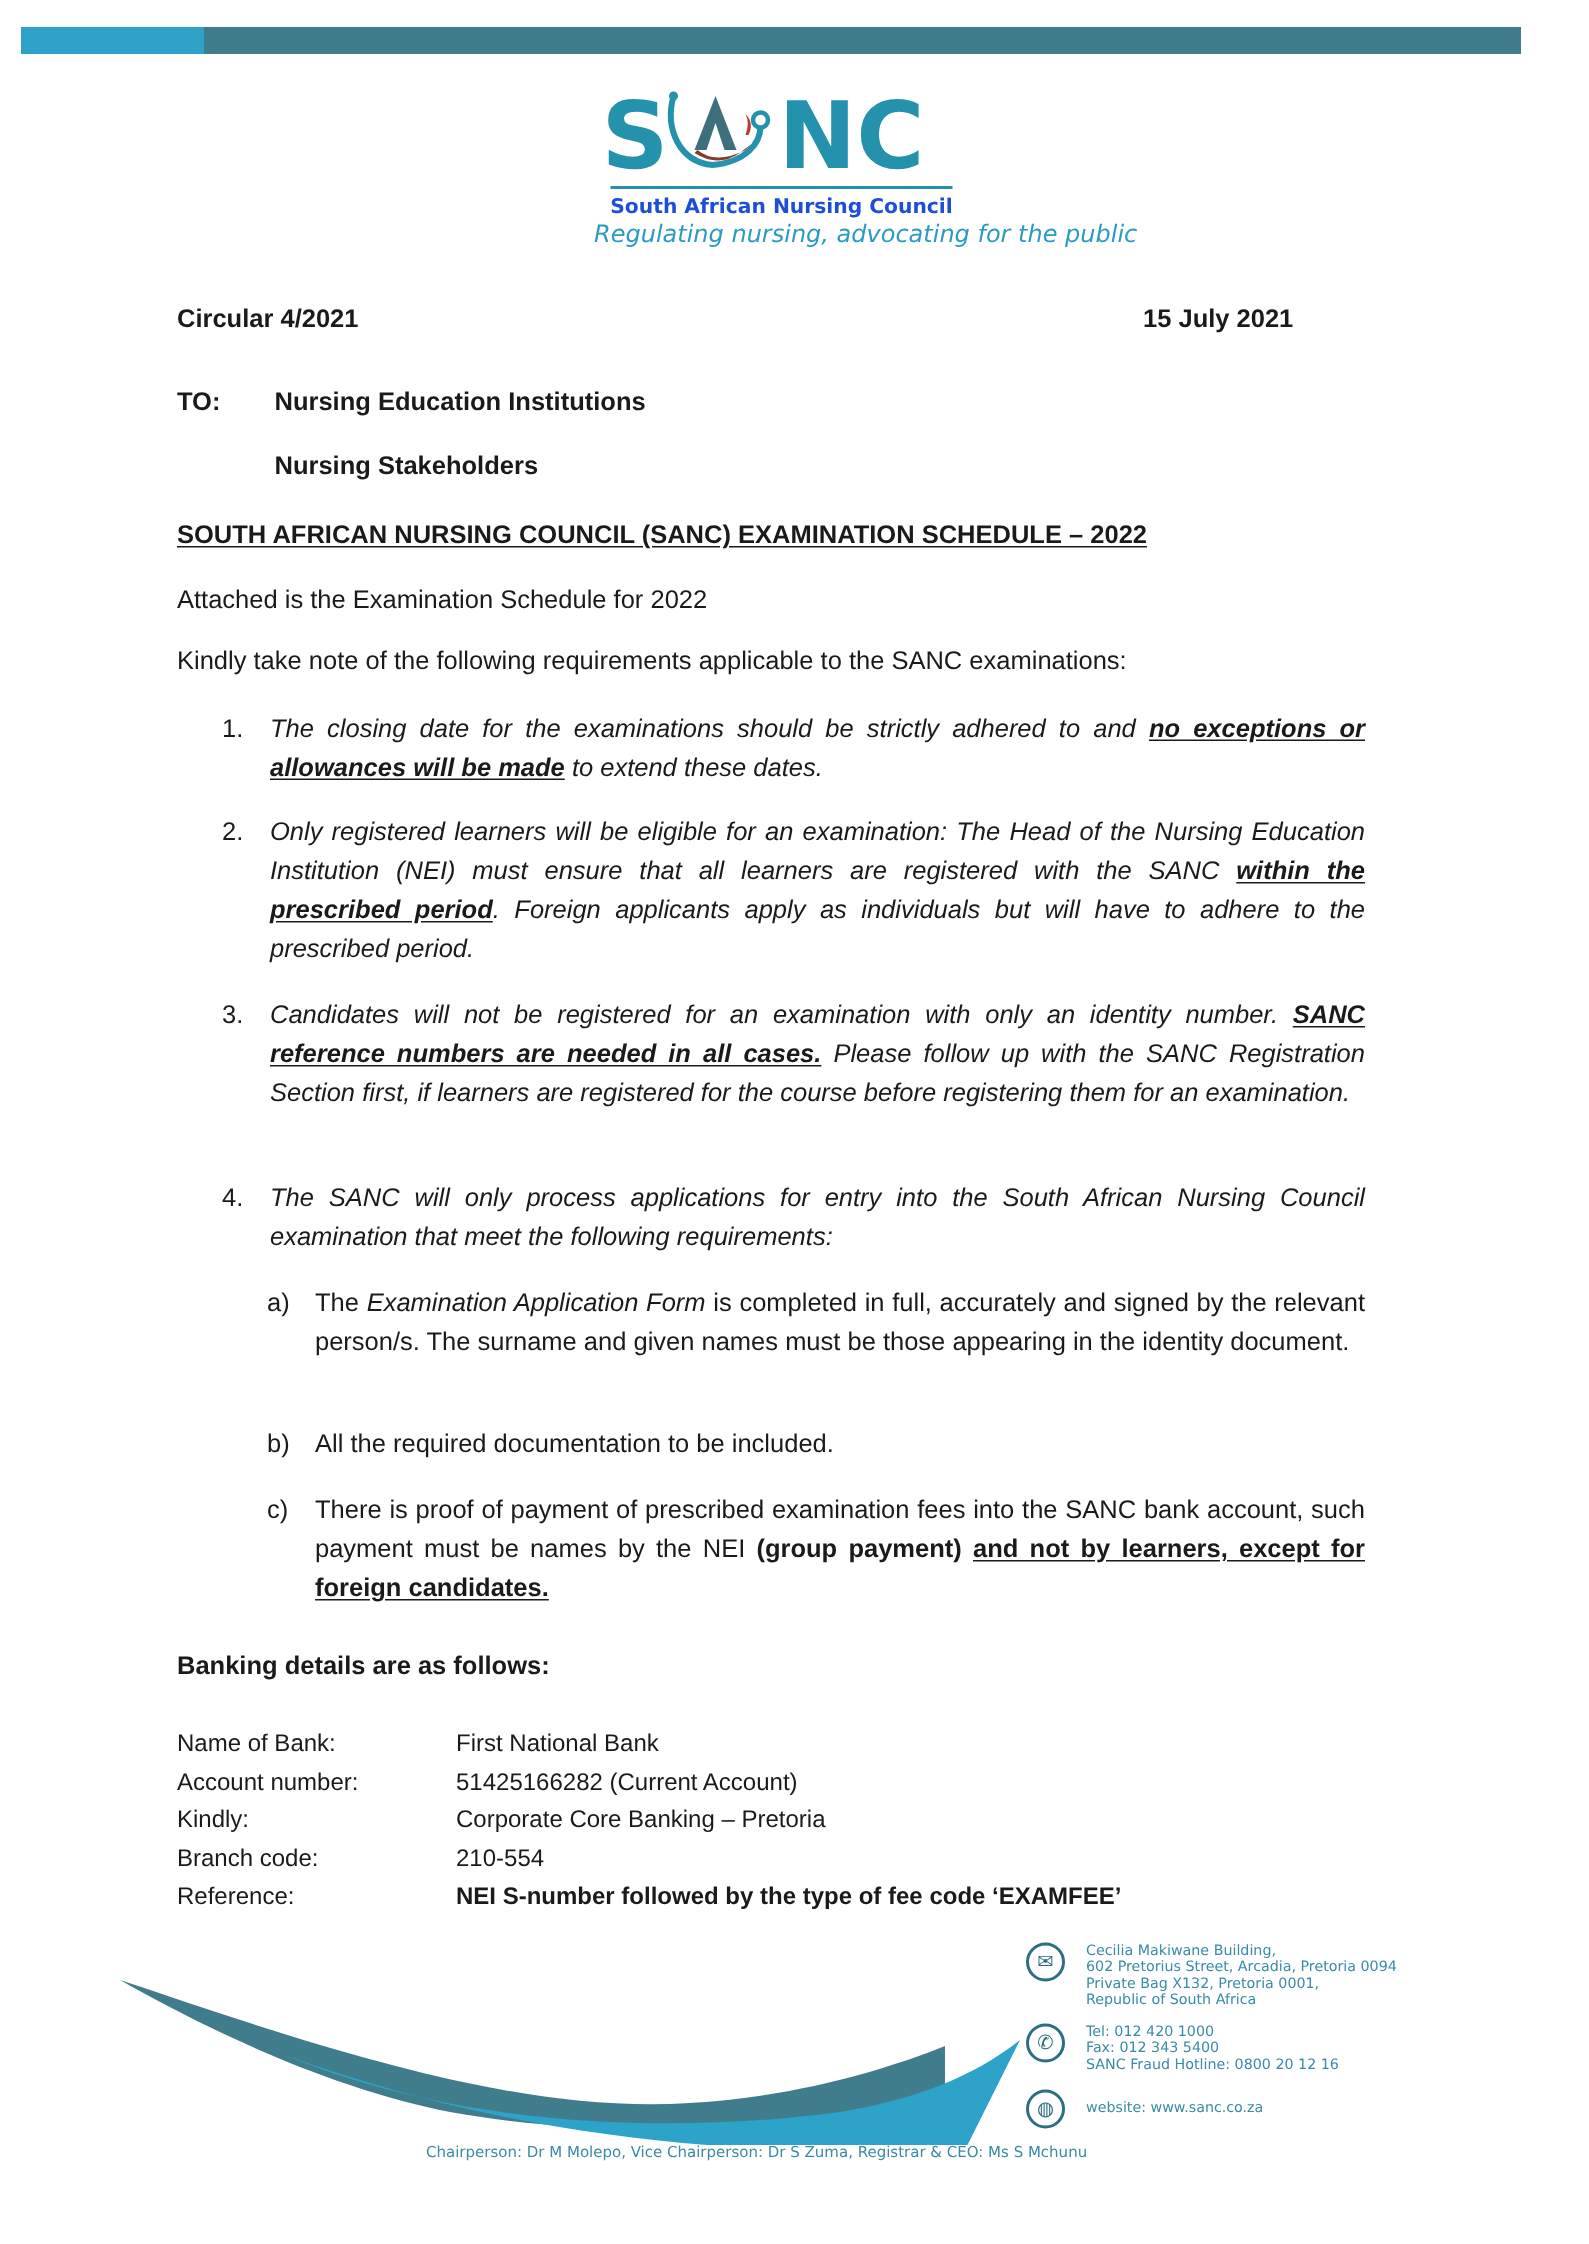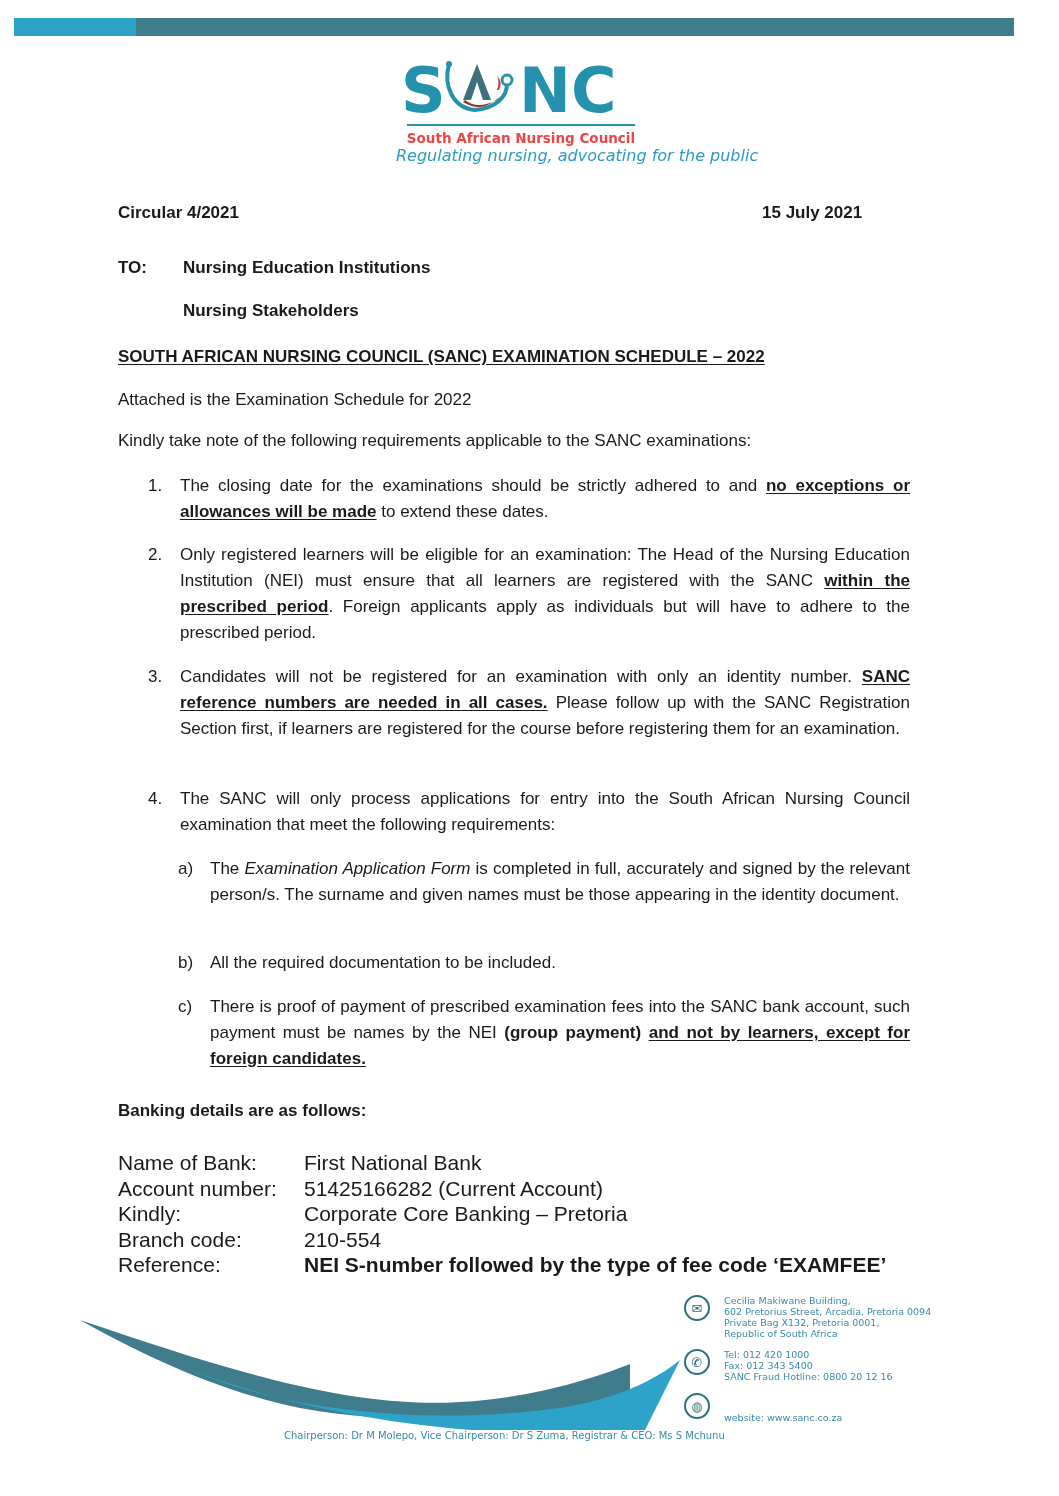--- a/index.html
+++ b/index.html
@@ -5,59 +5,59 @@
     * { margin: 0; padding: 0; box-sizing: border-box; }
     html, body { width: 1059px; height: 1496px; background: #ffffff; overflow: hidden; }
     body { position: relative; font-family: "Liberation Sans", "DejaVu Sans", sans-serif; color: #1a1a1a; }
 
     .top-bar { position: absolute; left: 14px; top: 18px; width: 1000px; height: 18px; background: #3f7d8c; }
     .top-bar .accent { position: absolute; left: 0; top: 0; width: 122px; height: 100%; background: #2ea3c9; }
 
     .logo { position: absolute; left: 396px; top: 56px; width: 250px; text-align: center; }
     .logo-mark { display: flex; align-items: center; justify-content: center; height: 62px; }
     .logo-rule { width: 228px; height: 2px; background: #2592ad; margin: 6px auto 4px; }
-    .logo-name { font-family: "DejaVu Sans", sans-serif; font-weight: bold; font-size: 13.5px; color: #ef4444; white-space: nowrap; }
+    .logo-name { font-family: "DejaVu Sans", sans-serif; font-weight: bold; font-size: 13.5px; color: #1d4ed8; white-space: nowrap; }
     .logo-tagline { font-family: "DejaVu Sans", sans-serif; font-style: italic; font-size: 16px; color: #2b9bc1; white-space: nowrap; }
 
     .text { position: absolute; font-family: "Liberation Sans", sans-serif; font-size: 17px; line-height: 26px; color: #1a1a1a; }
     .bold { font-weight: bold; }
     .ul { text-decoration: underline; text-underline-offset: 2px; }
     .it { font-style: italic; }
 
     .circular { left: 118px; top: 200px; }
     .date { left: 762px; top: 200px; text-align: right; }
     .to-label { left: 118px; top: 255px; text-align: right; }
     .to-item1 { left: 183px; top: 255px; }
     .to-item2 { left: 183px; top: 298px; }
     .subject { left: 118px; top: 344px; }
     .attached { left: 118px; top: 387px; }
     .kindly { left: 118px; top: 428px; }
 
     .list-item { position: absolute; left: 140px; width: 770px; }
     .list-item .num { position: absolute; left: 8px; top: 0; font-size: 17px; line-height: 26px; }
-    .list-item .body { margin-left: 40px; font-size: 17px; line-height: 26px; text-align: justify; }
+    .list-item .body { margin-left: 40px; font-size: 17px; line-height: 26px; text-align: justify; font-style: italic; }
 
     .sub-item { position: absolute; left: 178px; width: 732px; }
     .sub-item .num { position: absolute; left: 0; top: 0; font-size: 17px; line-height: 26px; }
     .sub-item .body { margin-left: 32px; font-size: 17px; line-height: 26px; text-align: justify; }
 
     .bank-heading { left: 118px; top: 1098px; }
     .bank-table { position: absolute; left: 118px; top: 1150px; }
-    .bank-row { display: flex; height: 25.5px; font-size: 21px; line-height: 25px; }
+    .bank-row { display: flex; height: 25.5px; font-size: 16px; line-height: 25px; }
     .bank-label { width: 186px; }
 
     .swoosh { position: absolute; left: 80px; top: 1320px; }
 
     .contact { position: absolute; left: 684px; display: flex; align-items: flex-start; }
     .contact .icon { width: 26px; height: 26px; border: 2px solid #2d6f80; border-radius: 50%; display: flex; align-items: center; justify-content: center; color: #2d6f80; font-size: 13px; flex: none; }
     .contact .lines { margin-left: 14px; font-family: "DejaVu Sans", sans-serif; font-size: 9.5px; line-height: 11px; color: #3a8aa8; }
     .contact-address { top: 1295px; }
     .contact-phone { top: 1349px; }
     .contact-web { top: 1393px; }
-    .contact-web .lines { margin-top: 19px; }
+    .contact-web .lines { margin-top: 7px; }
 
     .footer-line { position: absolute; left: 284px; top: 1430px; font-family: "DejaVu Sans", sans-serif; font-size: 10px; color: #3a8aa8; white-space: nowrap; }
   </style>
 </head>
 <body>
 
 <div class="top-bar">
   <div class="accent"></div>
 </div>
 

